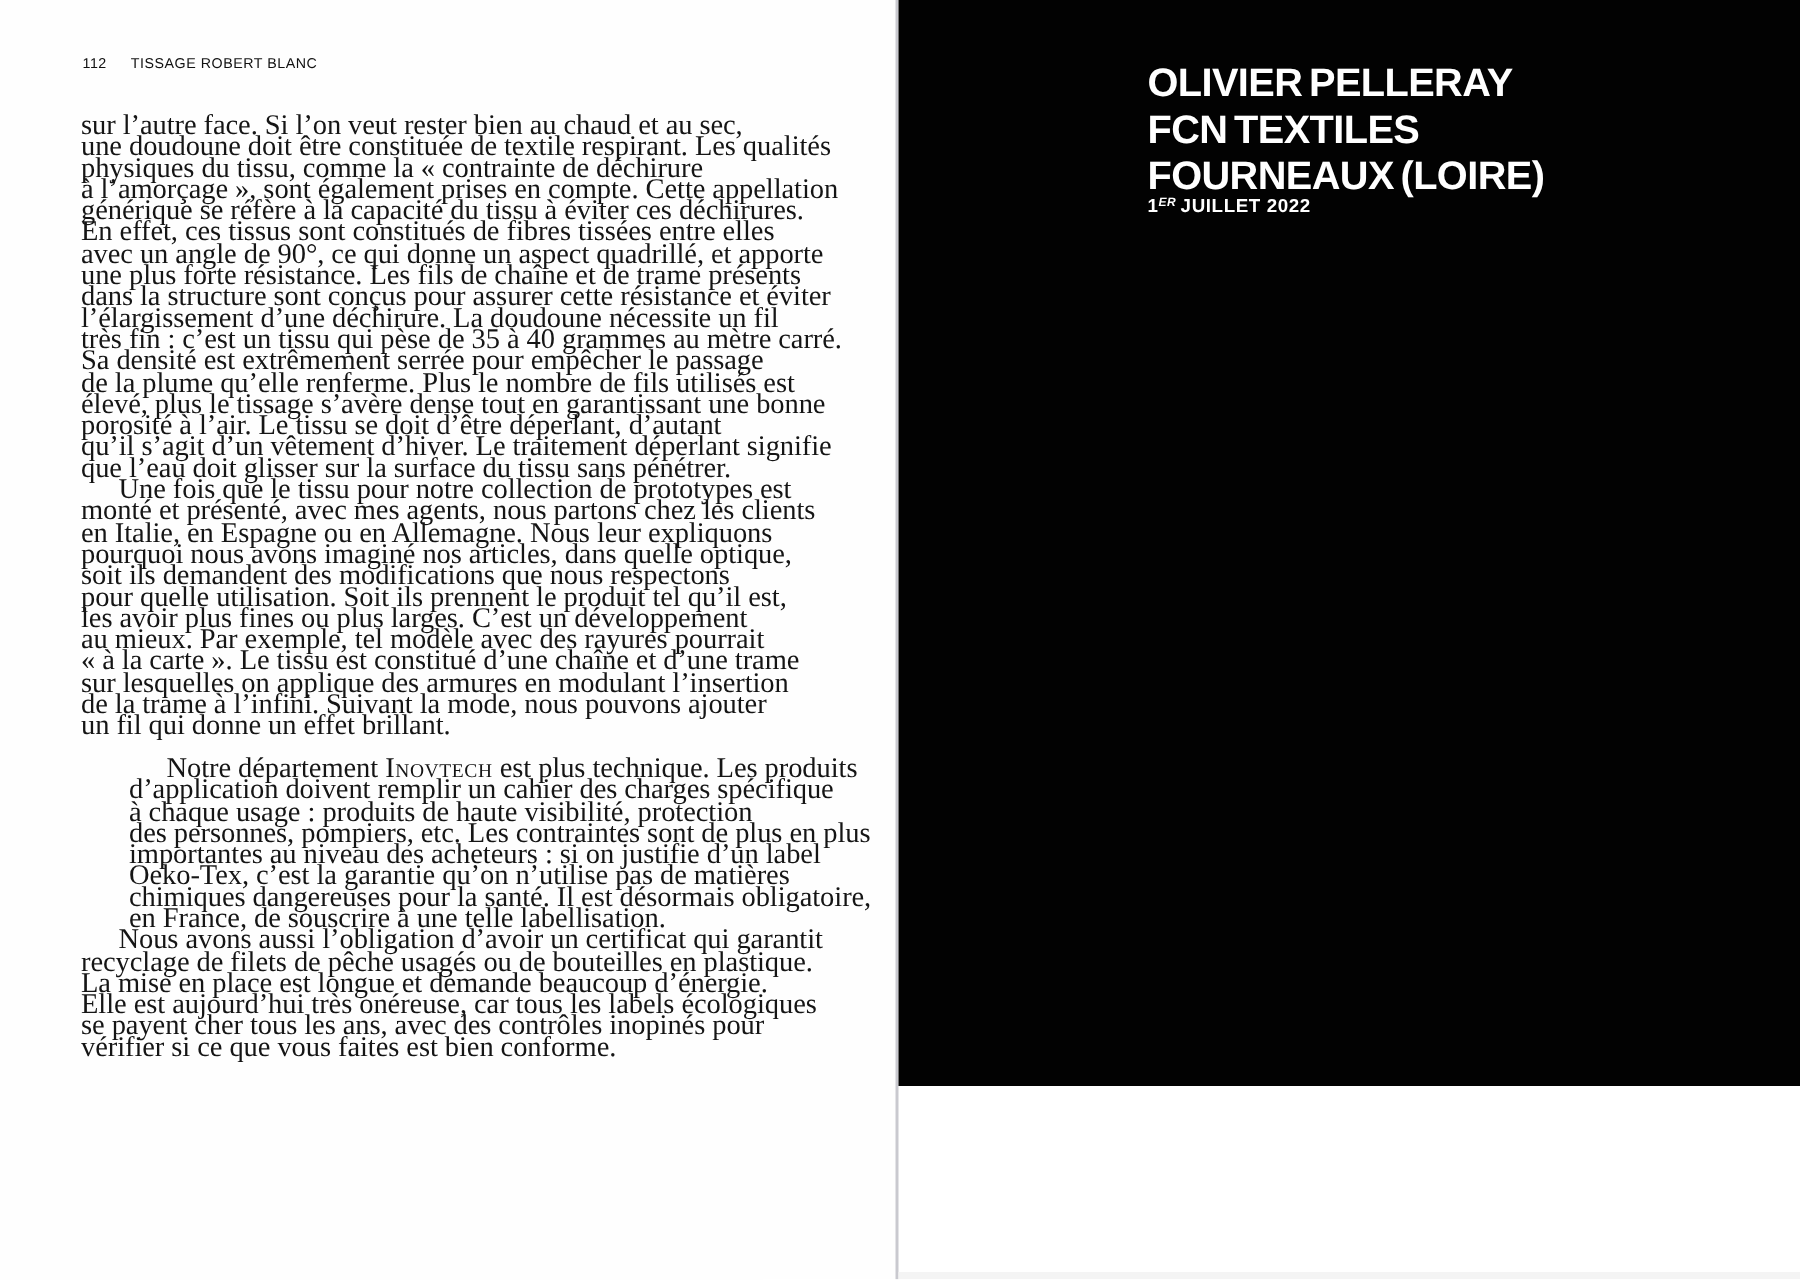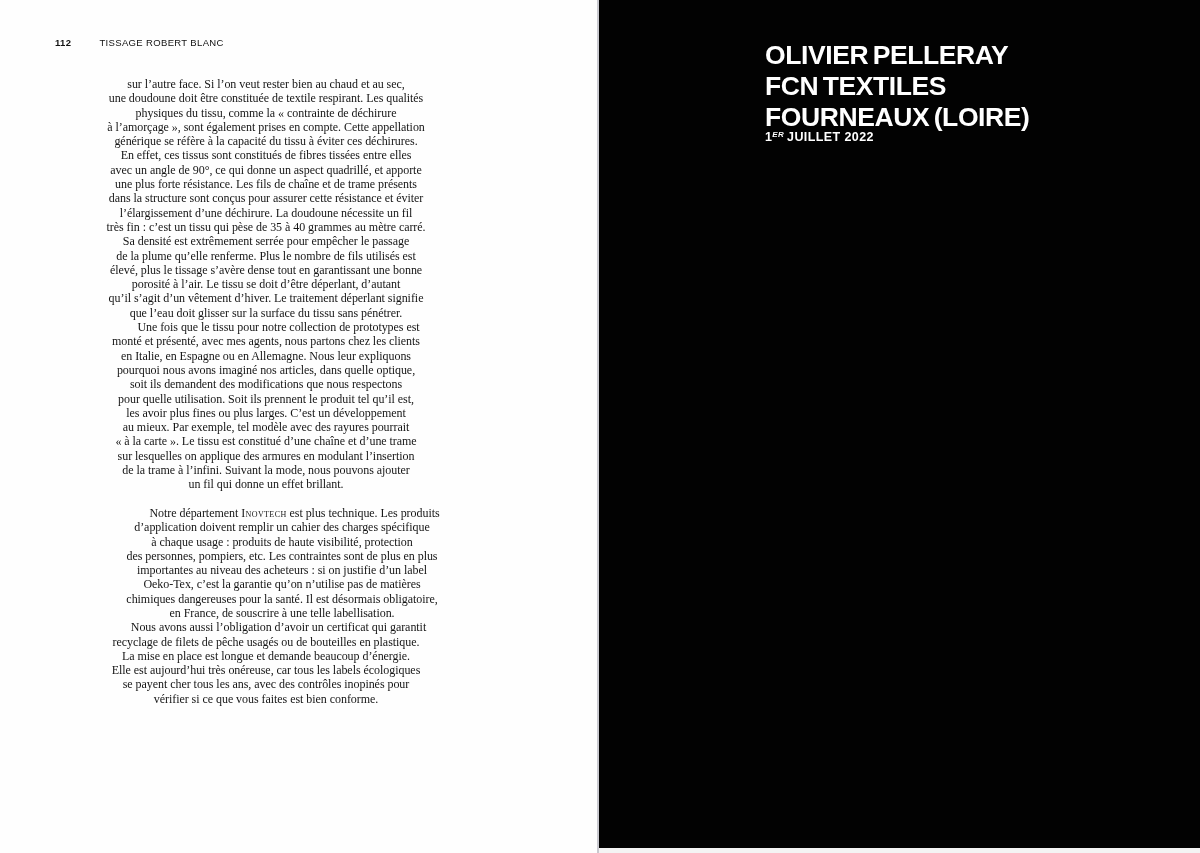--- a/index.html
+++ b/index.html
@@ -27,34 +27,33 @@
     position: absolute;
     left: 55px;
     top: 37px;
     font-family: "Liberation Sans", sans-serif;
     font-size: 9.5px;
     letter-spacing: 0.35px;
     color: #111111;
     white-space: nowrap;
   }
   .running-header .page-num {
-    font-weight: 700;
-    margin-right: 28px;
+    font-weight: 400;
+    margin-right: 16px;
   }
   .body-text {
     position: absolute;
     left: 54px;
     top: 77px;
     width: 424px;
     font-family: "Liberation Serif", serif;
-    font-size: 12px;
+    font-size: 19px;
     line-height: 14.3px;
     color: #151515;
     letter-spacing: -0.05px;
-    text-align: center;
   }
   .para { margin: 0; }
   .para.gap { margin-top: 14.3px; margin-left: 32px; }
   .line { white-space: nowrap; }
   .line.indent { text-indent: 25px; }
   .smallcaps {
     font-variant: small-caps;
     letter-spacing: 0.4px;
   }
 
@@ -65,21 +64,21 @@
     width: 2px;
     height: 853px;
     background: #c9c9cf;
   }
 
   
   .right-page {
     position: absolute;
     left: 599px; top: 0;
     width: 601px;
-    height: 848px;
+    height: 724px;
     background: #020202;
   }
   .chapter-title {
     position: absolute;
     left: 166px;
     top: 40px;
     font-family: "Liberation Sans", sans-serif;
     font-weight: 700;
     font-size: 26.5px;
     line-height: 31px;

